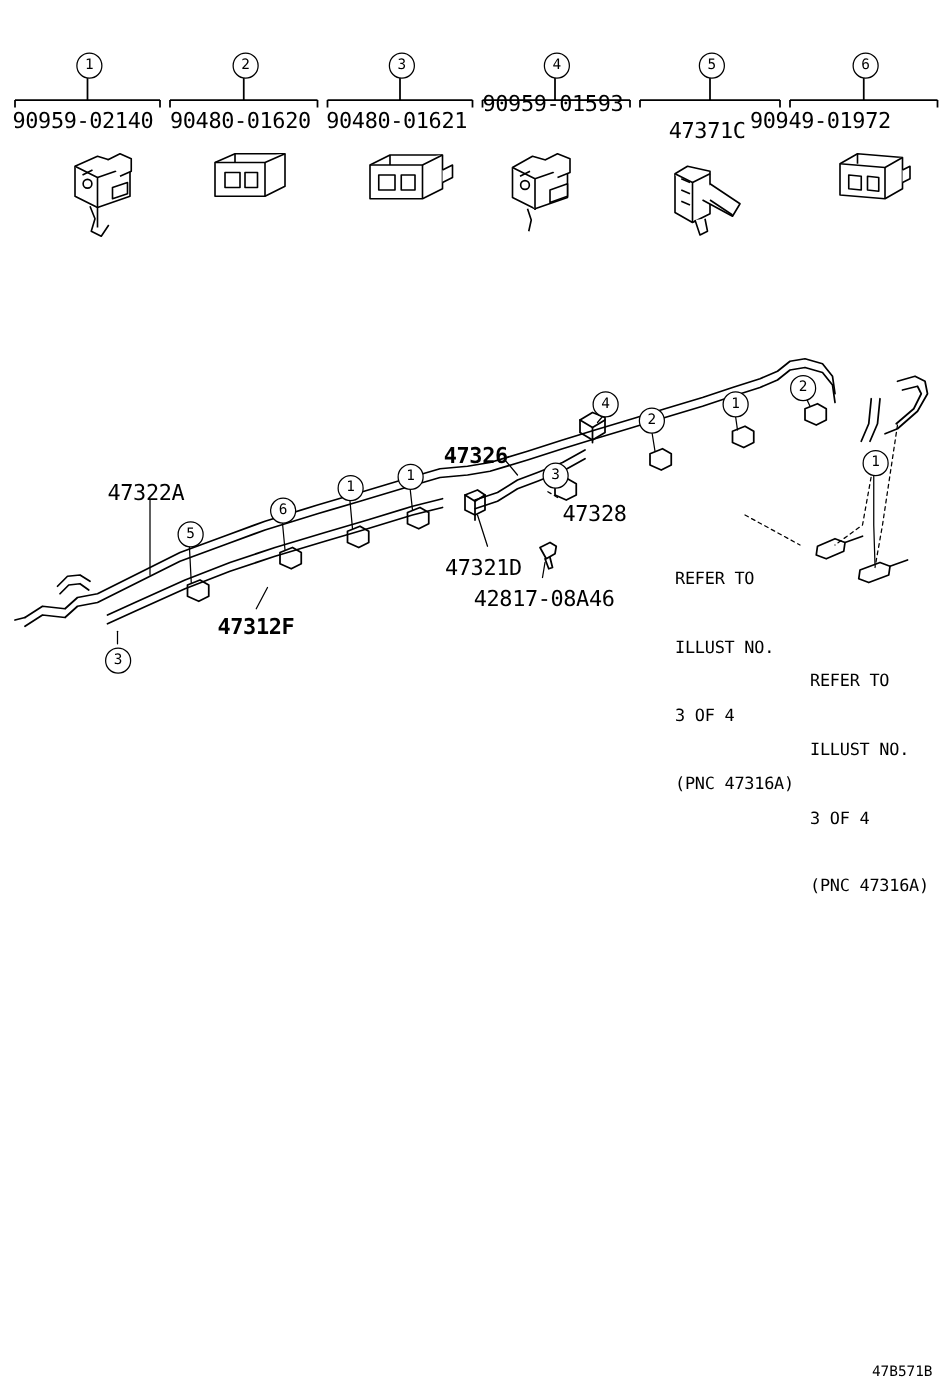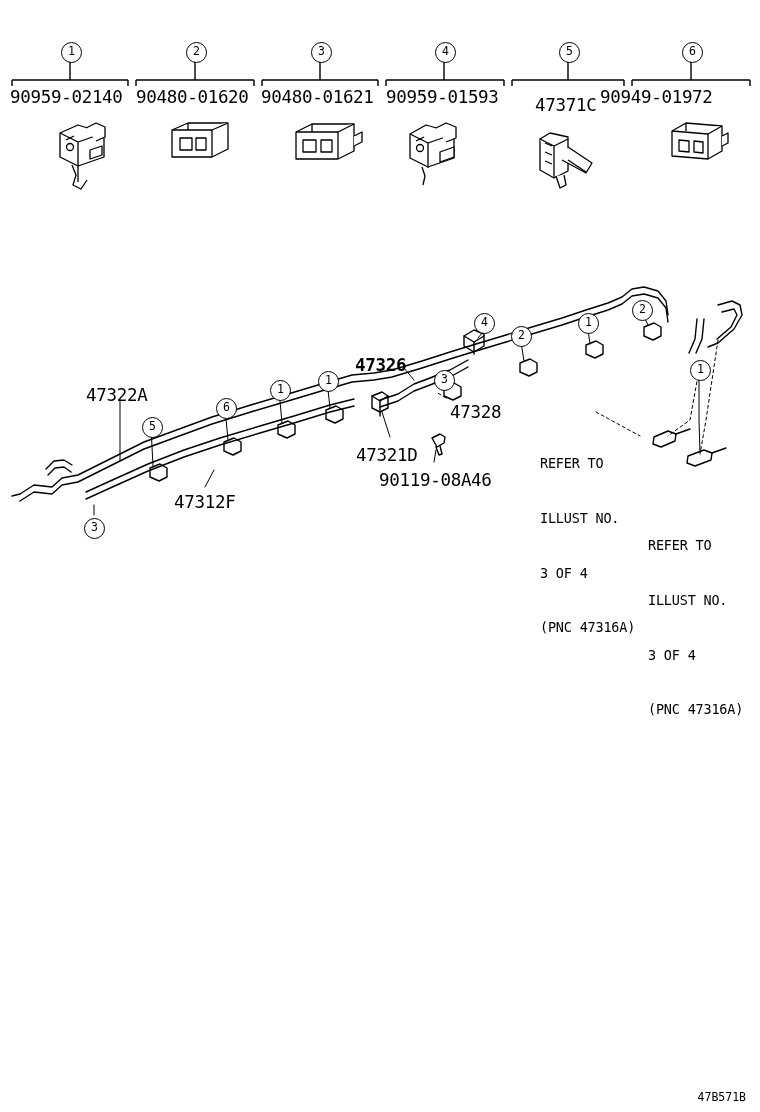--- a/index.html
+++ b/index.html
@@ -152,21 +152,21 @@
   <div class="circ-num" style="left:61px; top:42px;">1</div>
   <div class="circ-num" style="left:186px; top:42px;">2</div>
   <div class="circ-num" style="left:311px; top:42px;">3</div>
   <div class="circ-num" style="left:435px; top:42px;">4</div>
   <div class="circ-num" style="left:559px; top:42px;">5</div>
   <div class="circ-num" style="left:682px; top:42px;">6</div>
 
   <div class="lbl legend-part-no" style="left:10px; top:87px;">90959-02140</div>
   <div class="lbl legend-part-no" style="left:136px; top:87px;">90480-01620</div>
   <div class="lbl legend-part-no" style="left:261px; top:87px;">90480-01621</div>
-  <div class="lbl legend-part-no" style="left:386px; top:87px;">90959-01593</div>
+  <div class="lbl legend-part-no" style="left:386px; top:74px;">90959-01593</div>
   <div class="lbl legend-part-no" style="left:535px; top:95px;">47371C</div>
   <div class="lbl legend-part-no" style="left:600px; top:87px;">90949-01972</div>
 
   <svg class="layer" viewBox="0 0 760 1112">
     <g stroke="#000" fill="none" stroke-width="1.4" stroke-linejoin="round" stroke-linecap="round">
 
       <path d="M20 494 l14 -9 l18 2 l10 -9 l16 -3 l44 -22 l22 -11 l38 -14 l30 -11 l42 -13 l34 -10 l40 -12
                l24 -7 l22 -2 l18 -3 l30 -9 l28 -9 l26 -8 l30 -9 l26 -8 l30 -9 l24 -8 l22 -7 l14 -6
                l10 -8 l12 -2 l14 4 l8 10 l2 14"></path>
       <path d="M20 501 l14 -9 l18 2 l10 -9 l16 -3 l44 -22 l22 -11 l38 -14 l30 -11 l42 -13 l34 -10 l40 -12
@@ -244,25 +244,25 @@
   <div class="circ-num" style="left:270px; top:380px;">1</div>
   <div class="circ-num" style="left:318px; top:371px;">1</div>
   <div class="circ-num" style="left:434px; top:370px;">3</div>
   <div class="circ-num" style="left:474px; top:313px;">4</div>
   <div class="circ-num" style="left:511px; top:326px;">2</div>
   <div class="circ-num" style="left:578px; top:313px;">1</div>
   <div class="circ-num" style="left:632px; top:300px;">2</div>
   <div class="circ-num" style="left:690px; top:360px;">1</div>
 
   <div class="lbl callout-big" style="left:86px;  top:385px;">47322A</div>
-  <div class="lbl callout-big" style="left:174px; top:492px;">47312F</div>
+  <div class="lbl callout-big" style="left:174px; top:492px;font-weight:bold;">47312F</div>
   <div class="lbl callout-big" style="left:355px; top:355px;font-weight:bold;">47326</div>
   <div class="lbl callout-big" style="left:450px; top:402px;text-align:center;">47328</div>
   <div class="lbl callout-big" style="left:356px; top:445px;">47321D</div>
-  <div class="lbl callout-big" style="left:379px; top:470px;">90119-08A46</div>
+  <div class="lbl callout-big" style="left:379px; top:470px;">42817-08A46</div>
 
   <div class="lbl refer-text" style="left:540px; top:418px;">
     <div>REFER TO</div>
     <div>ILLUST NO.</div>
     <div>3 OF 4</div>
     <div>(PNC 47316A)</div>
   </div>
 
   <div class="lbl refer-text" style="left:648px; top:500px;">
     <div>REFER TO</div>

